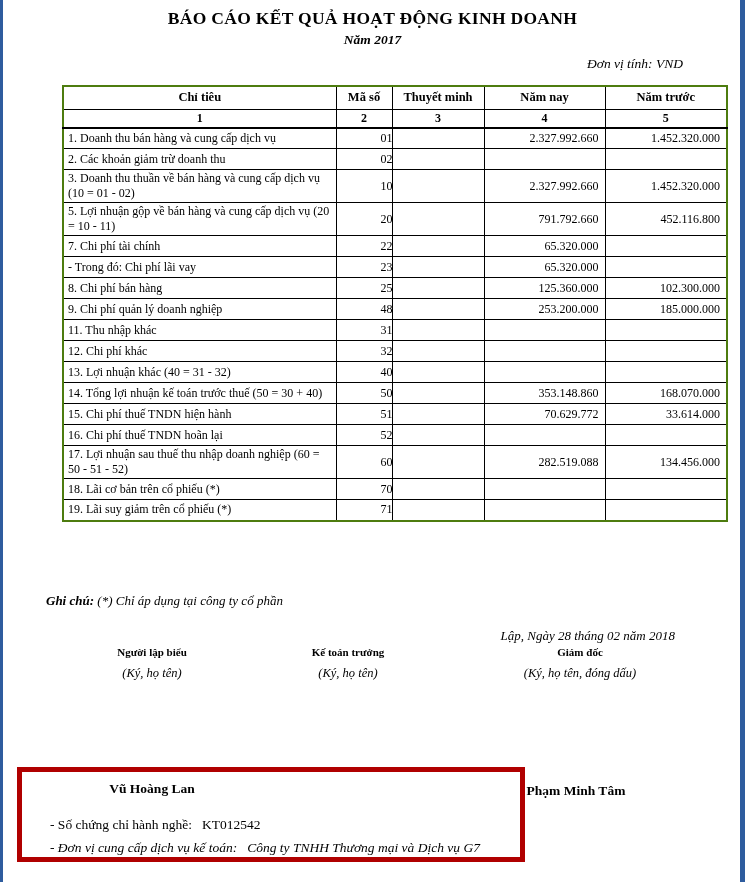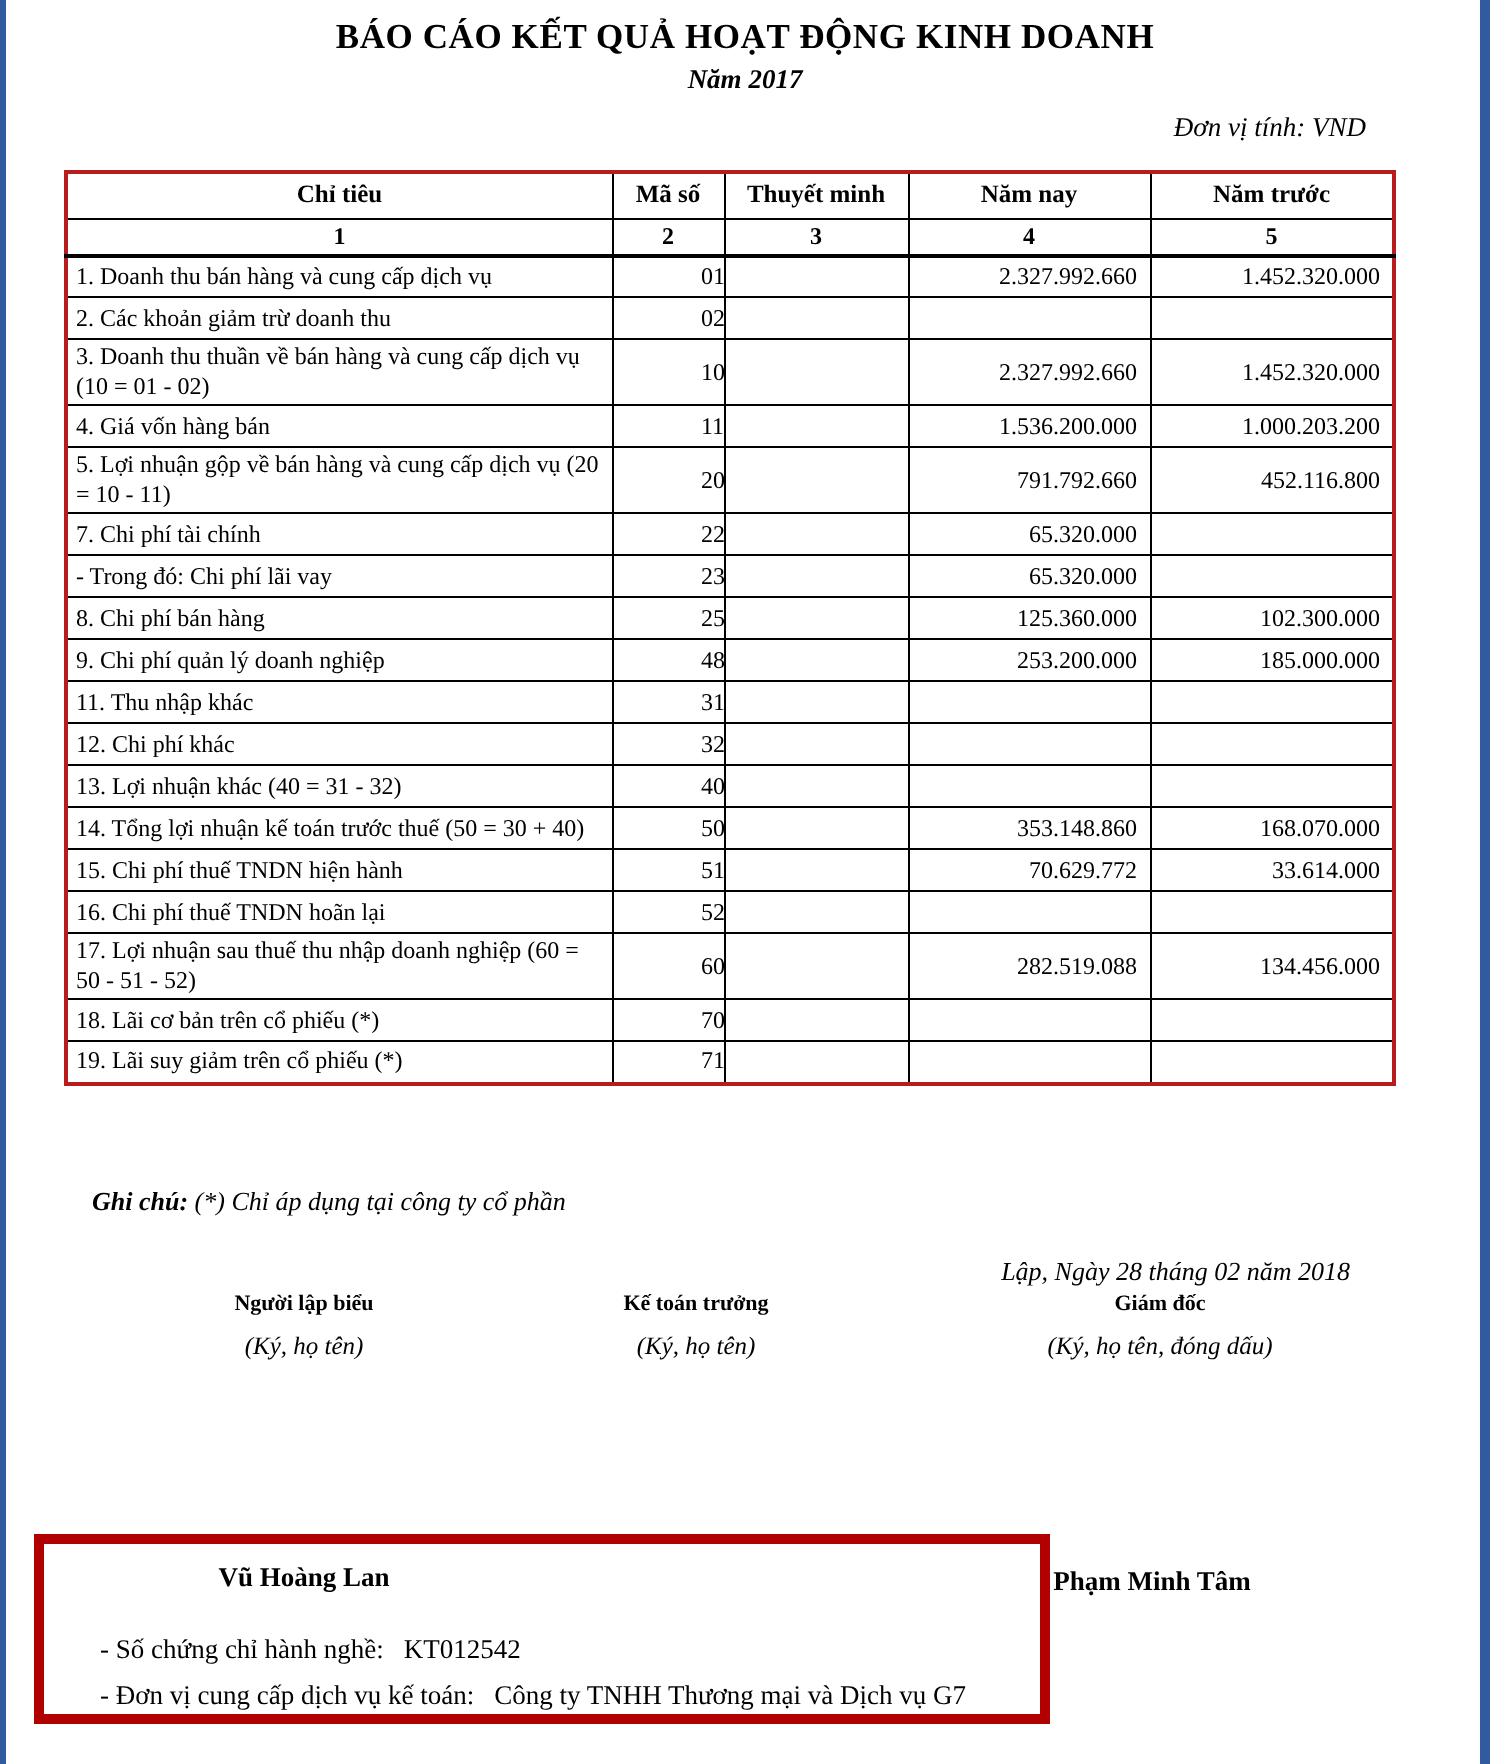--- a/index.html
+++ b/index.html
@@ -19,23 +19,23 @@
   .doc-subtitle {
     position:absolute; top:32px; left:0; width:745px;
     text-align:center; font-size:13.5px; font-weight:bold; font-style:italic;
   }
   .unit-note {
     position:absolute; top:56px; right:62px;
     font-size:13.5px; font-style:italic;margin-left:40px;
   }
 
   table.report-table {
-    position:absolute; left:32px; top:85px; width:664px;
+    position:absolute; left:62px; top:85px; width:664px;
     border-collapse:collapse; table-layout:fixed;
-    font-size:12px; border:2px solid #b91c1c;
+    font-size:12px; border:2px solid #4d7c0f;
   }
   .report-table col.w0 { width:273px; }
   .report-table col.w1 { width:56px; }
   .report-table col.w2 { width:92px; }
   .report-table col.w3 { width:121px; }
   .report-table col.w4 { width:122px; }
   .report-table th, .report-table td {
     border:1px solid #000; line-height:15px; padding:1px 4px; vertical-align:middle;
   }
   .report-table thead th { font-weight:bold; text-align:center; height:23px; font-size:12.5px; }
@@ -57,21 +57,21 @@
   .role-1 { left:62px;  width:180px; }
   .role-2 { left:258px; width:180px; }
   .role-3 { left:480px; width:200px; }
 
   .sig-name { position:absolute; font-size:13.5px; font-weight:bold; text-align:center; }
   .sig-preparer { left:62px;  width:180px; top:781px; }
   .sig-director { left:480px; width:192px; top:783px; }
 
   .acct-line { position:absolute; left:50px; font-size:13.5px; }
   .acct-cert { top:817px; }
-  .acct-provider { top:840px; }
+  .acct-provider { top:840px;font-style:italic; }
   .acct-line .val { padding-left:10px; }
 
   .highlight-box {
     position:absolute; left:17px; top:767px; width:508px; height:95px;
     border:5px solid var(--highlight-red,#B00000); pointer-events:none;
   }
 </style>
 </head>
 <body style="--frame-blue: #2E5C9E; --highlight-red: #B00000;">
 
@@ -122,27 +122,20 @@
         <td class="c4"></td>
       </tr>
       <tr>
         <td class="c0">3. Doanh thu thuần về bán hàng và cung cấp dịch vụ (10 = 01 - 02)</td>
         <td class="c1">10</td>
         <td class="c2"></td>
         <td class="c3">2.327.992.660</td>
         <td class="c4">1.452.320.000</td>
       </tr>
       <tr>
-        <td class="c0">4. Giá vốn hàng bán</td>
-        <td class="c1">11</td>
-        <td class="c2"></td>
-        <td class="c3">1.536.200.000</td>
-        <td class="c4">1.000.203.200</td>
-      </tr>
-      <tr>
         <td class="c0">5. Lợi nhuận gộp về bán hàng và cung cấp dịch vụ (20 = 10 - 11)</td>
         <td class="c1">20</td>
         <td class="c2"></td>
         <td class="c3">791.792.660</td>
         <td class="c4">452.116.800</td>
       </tr>
       <tr>
         <td class="c0">7. Chi phí tài chính</td>
         <td class="c1">22</td>
         <td class="c2"></td>

